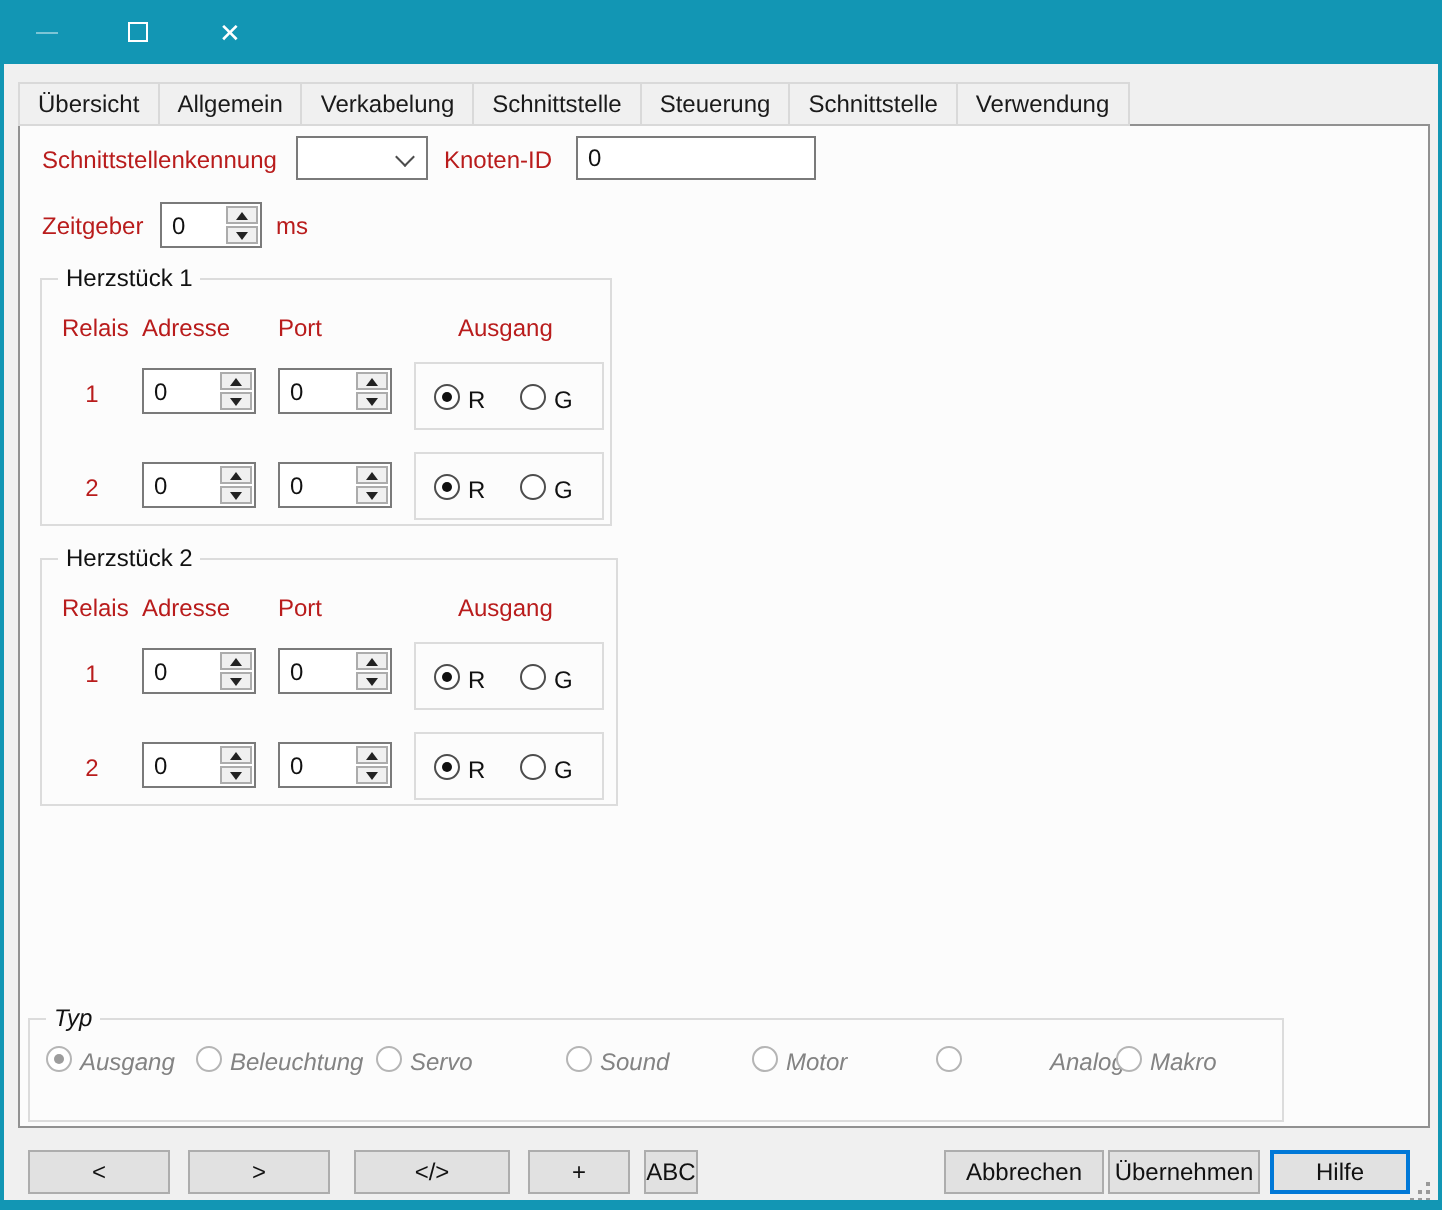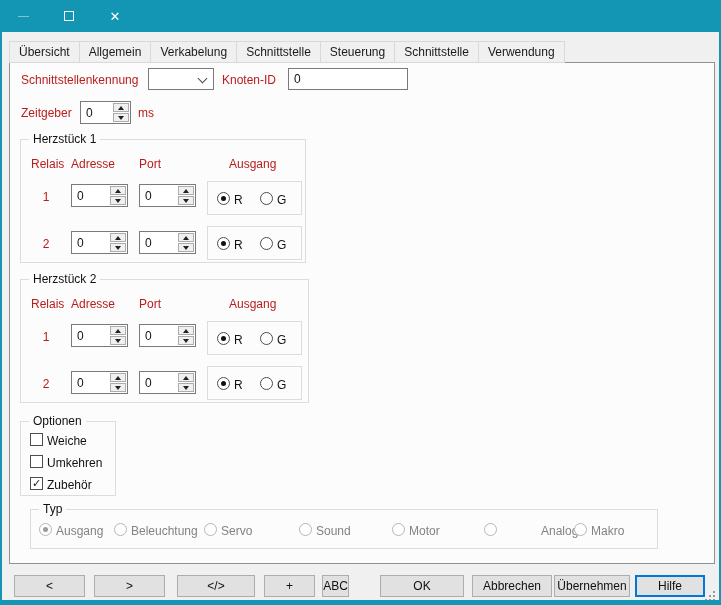--- a/index.html
+++ b/index.html
@@ -200,31 +200,22 @@
           </span>
       </div>
       <div class="ausgang-box" style="left:186px;top:86px;width:95px;height:34px;">
         <span class="radio sel" style="left:9px;top:10px;"></span>
         <span class="rlabel" style="left:26px;top:11px;">R</span>
         <span class="radio" style="left:52px;top:10px;"></span>
         <span class="rlabel" style="left:69px;top:11px;">G</span>
       </div>
     </div>
 
-    <div class="group" style="left:10px;top:358px;width:96px;height:75px;">
-      <span class="group-title">Optionen</span>
-      <span class="checkbox" style="left:9px;top:11px;"></span>
-      <span class="rlabel" style="left:26px;top:12px;">Weiche</span>
-      <span class="checkbox" style="left:9px;top:33px;"></span>
-      <span class="rlabel" style="left:26px;top:34px;">Umkehren</span>
-      <span class="checkbox" style="left:9px;top:55px;">✓</span>
-      <span class="rlabel" style="left:26px;top:56px;">Zubehör</span>
-    </div>
-
-    <div class="group" style="left:20px;top:446px;width:628px;height:40px;">
+
+    <div class="group" style="left:4px;top:446px;width:628px;height:52px;font-style:italic;">
       <span class="group-title">Typ</span>
       <span class="radio dis sel" style="left:8px;top:13px;"></span>
       <span class="rlabel dis" style="left:25px;top:14px;">Ausgang</span>
       <span class="radio dis" style="left:83px;top:13px;"></span>
       <span class="rlabel dis" style="left:100px;top:14px;">Beleuchtung</span>
       <span class="radio dis" style="left:173px;top:13px;"></span>
       <span class="rlabel dis" style="left:190px;top:14px;">Servo</span>
       <span class="radio dis" style="left:268px;top:13px;"></span>
       <span class="rlabel dis" style="left:285px;top:14px;">Sound</span>
       <span class="radio dis" style="left:361px;top:13px;"></span>
@@ -234,19 +225,18 @@
       <span class="radio dis" style="left:543px;top:13px;"></span>
       <span class="rlabel dis" style="left:560px;top:14px;text-align:right;">Makro</span>
     </div>
   </div>
 
   <div class="btn" style="left:12px;width:71px;">&lt;</div>
   <div class="btn" style="left:92px;width:71px;">&gt;</div>
   <div class="btn" style="left:175px;width:78px;">&lt;/&gt;</div>
   <div class="btn" style="left:262px;width:51px;">+</div>
   <div class="btn" style="left:320px;width:27px;">ABC</div>
-  <div class="btn" style="left:378px;width:84px;">OK</div>
   <div class="btn" style="left:470px;width:80px;">Abbrechen</div>
   <div class="btn" style="left:552px;width:76px;">Übernehmen</div>
   <div class="btn focused" style="left:633px;width:70px;">Hilfe</div>
 
   <div class="grip"></div>
 </div>
 
 </body></html>

